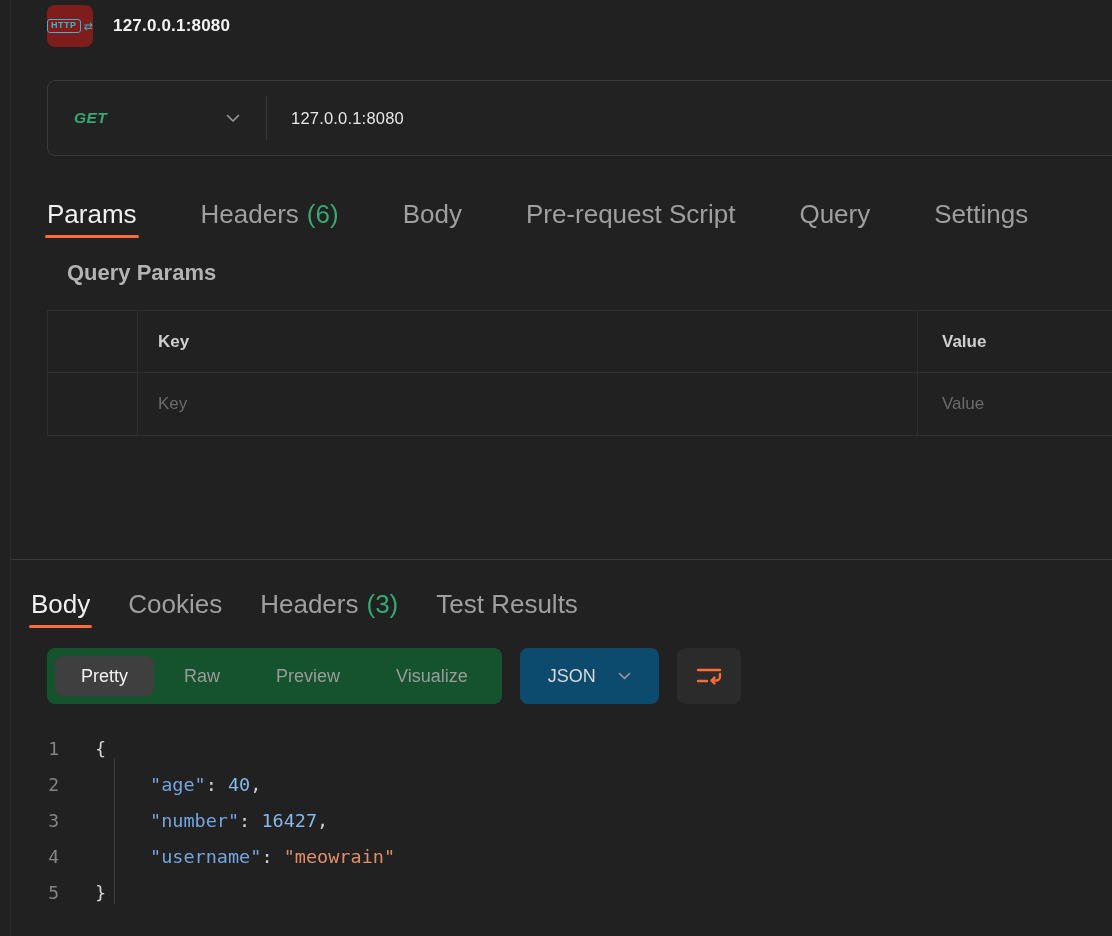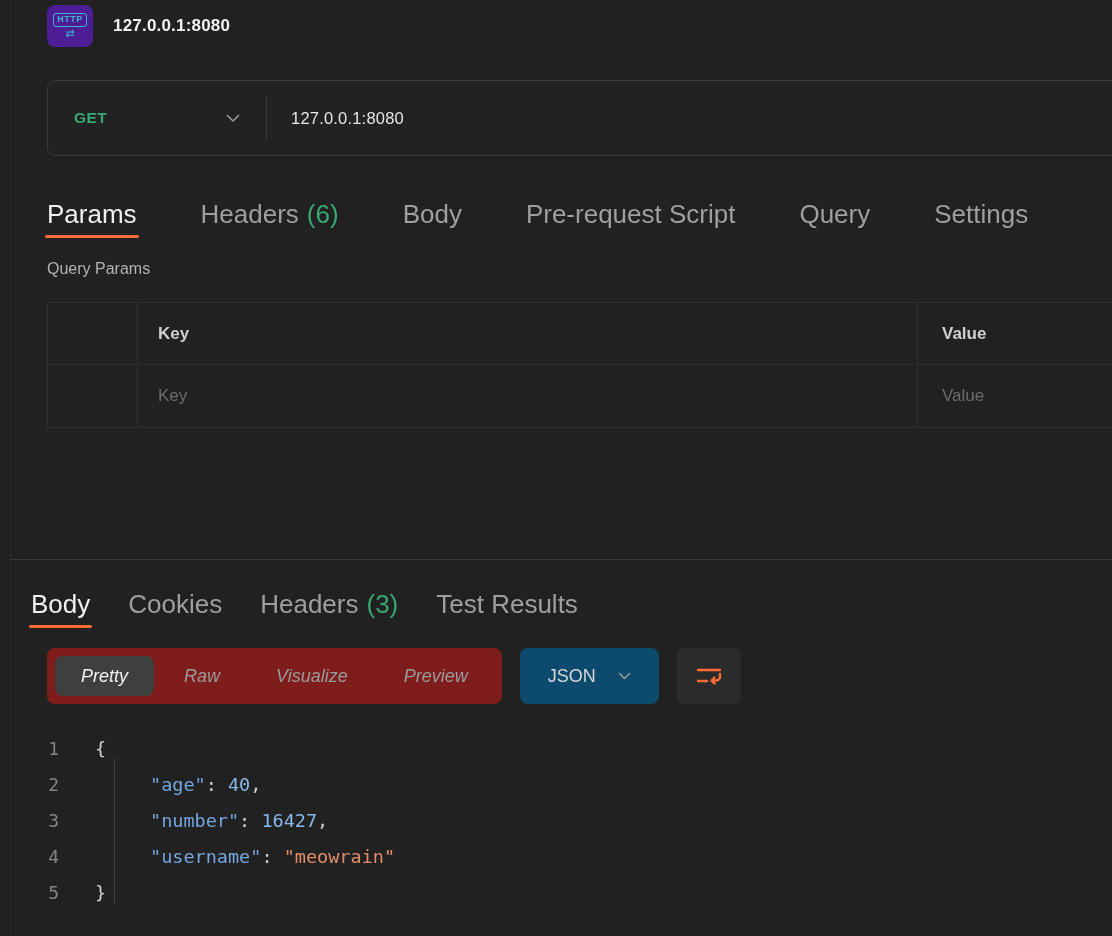--- a/index.html
+++ b/index.html
@@ -25,41 +25,41 @@
     height:936px;
     border-left:1px solid #2c2c2c;
     position:relative;
   }
 
   
   .request-pane{height:559px;position:relative;}
 
   .req-header{display:flex;align-items:center;gap:20px;padding:2px 0 0 36px;height:50px;}
   .http-badge{
-    width:46px;height:42px;background:#4c1d95;border-radius:8px;
-    display:flex;flex-direction:column;align-items:center;justify-content:center;
+    width:46px;height:42px;background:#7f1d1d;border-radius:8px;
+    display:flex;flex-direction:row;align-items:center;justify-content:space-between;
     color:var(--http-teal);flex:none;
   }
   .http-badge-text{
     border:1.5px solid currentColor;border-radius:3px;
     font-size:9px;font-weight:700;line-height:1.25;padding:0 3px;letter-spacing:.5px;
   }
   .http-badge-arrows{font-size:11px;line-height:1;margin-top:1px;}
   .req-title{font-size:17px;font-weight:700;color:#f2f2f2;letter-spacing:.2px;}
 
   .url-bar{
     margin:30px 0 0 36px;width:1090px;height:76px;
     border:1px solid var(--border-strong);border-radius:8px;
     display:flex;align-items:center;background:#222222;
   }
   .method-select{
     width:218px;height:100%;display:flex;align-items:center;justify-content:space-between;
     padding:0 26px;cursor:pointer;flex:none;
   }
-  .method-text{color:var(--green);font-weight:700;font-size:15.5px;letter-spacing:.4px;}
+  .method-text{color:var(--green);font-weight:700;font-size:15.5px;letter-spacing:.4px;font-style:italic;}
   .chevron{display:inline-flex;align-items:center;color:#9a9a9a;}
   .url-divider{width:1px;height:44px;background:var(--border-strong);flex:none;}
   .url-input{
     flex:1;height:100%;background:transparent;border:none;outline:none;
     color:#e6e6e6;font-size:16.5px;padding-left:24px;
     font-family:"Liberation Sans", sans-serif;letter-spacing:.2px;
   }
 
   .tabs{display:flex;align-items:stretch;}
   .req-tabs{margin:34px 0 0 36px;height:48px;gap:64px;width:1200px;}
@@ -67,21 +67,21 @@
     position:relative;display:flex;align-items:center;gap:8px;
     font-size:26px;color:var(--text-dim);cursor:pointer;white-space:nowrap;flex:none;
   }
   .tab.active{color:var(--text-bright);}
   .tab.active::after{
     content:"";position:absolute;left:-2px;right:-2px;bottom:0;height:3px;
     background:var(--accent);border-radius:3px;
   }
   .tab .count{color:var(--green);}
 
-  .qp-heading{margin:22px 0 0 36px;font-size:16px;font-weight:400;color:#b3b3b3;}
+  .qp-heading{margin:22px 0 0 56px;font-size:22px;font-weight:700;color:#b3b3b3;}
 
   .qp-table{
     margin:24px 0 0 36px;width:1090px;
     display:grid;grid-template-columns:90px 780px 1fr;
     border:1px solid var(--border);
   }
   .qp-cell{
     height:62px;display:flex;align-items:center;
     border-right:1px solid var(--border);
   }
@@ -96,21 +96,21 @@
   .qp-input::placeholder{color:var(--text-placeholder);opacity:1;}
 
   
   .response-pane{border-top:1px solid var(--border-strong);}
 
   .res-tabs{margin:20px 0 0 20px;height:48px;gap:38px;}
 
   .view-row{margin:20px 0 0 36px;display:flex;align-items:center;height:56px;}
   .view-group{
     display:inline-flex;align-items:center;gap:4px;height:56px;
-    background:#7f1d1d;border-radius:8px;padding:8px;font-style:italic;
+    background:#14532d;border-radius:8px;padding:8px;
   }
   .view-mode{
     height:40px;display:flex;align-items:center;padding:0 26px;border-radius:8px;
     font-size:18px;color:#9b9b9b;cursor:pointer;white-space:nowrap;
   }
   .view-mode.active{background:#3f3f3f;color:#f2f2f2;}
   .format-select{
     margin-left:18px;height:56px;display:inline-flex;align-items:center;gap:22px;
     background:#0c4a6e;border-radius:8px;padding:0 28px;cursor:pointer;
   }
@@ -223,22 +223,22 @@
       </div>
       <div class="tab">
         <span>Test Results</span>
       </div>
     </nav>
 
     <div class="view-row">
       <div class="view-group">
         <div class="view-mode active">Pretty</div>
         <div class="view-mode">Raw</div>
+        <div class="view-mode">Preview</div>
         <div class="view-mode">Visualize</div>
-        <div class="view-mode">Preview</div>
       </div>
 
       <div class="format-select">
         <span class="format-text">JSON</span>
         <span class="chevron">
           <svg width="13" height="8" viewBox="0 0 13 8">
               <polyline points="1.5,1.5 6.5,6.5 11.5,1.5" fill="none" stroke="#9a9a9a" stroke-width="1.6" stroke-linecap="round" stroke-linejoin="round"></polyline>
             </svg>
         </span>
       </div>

